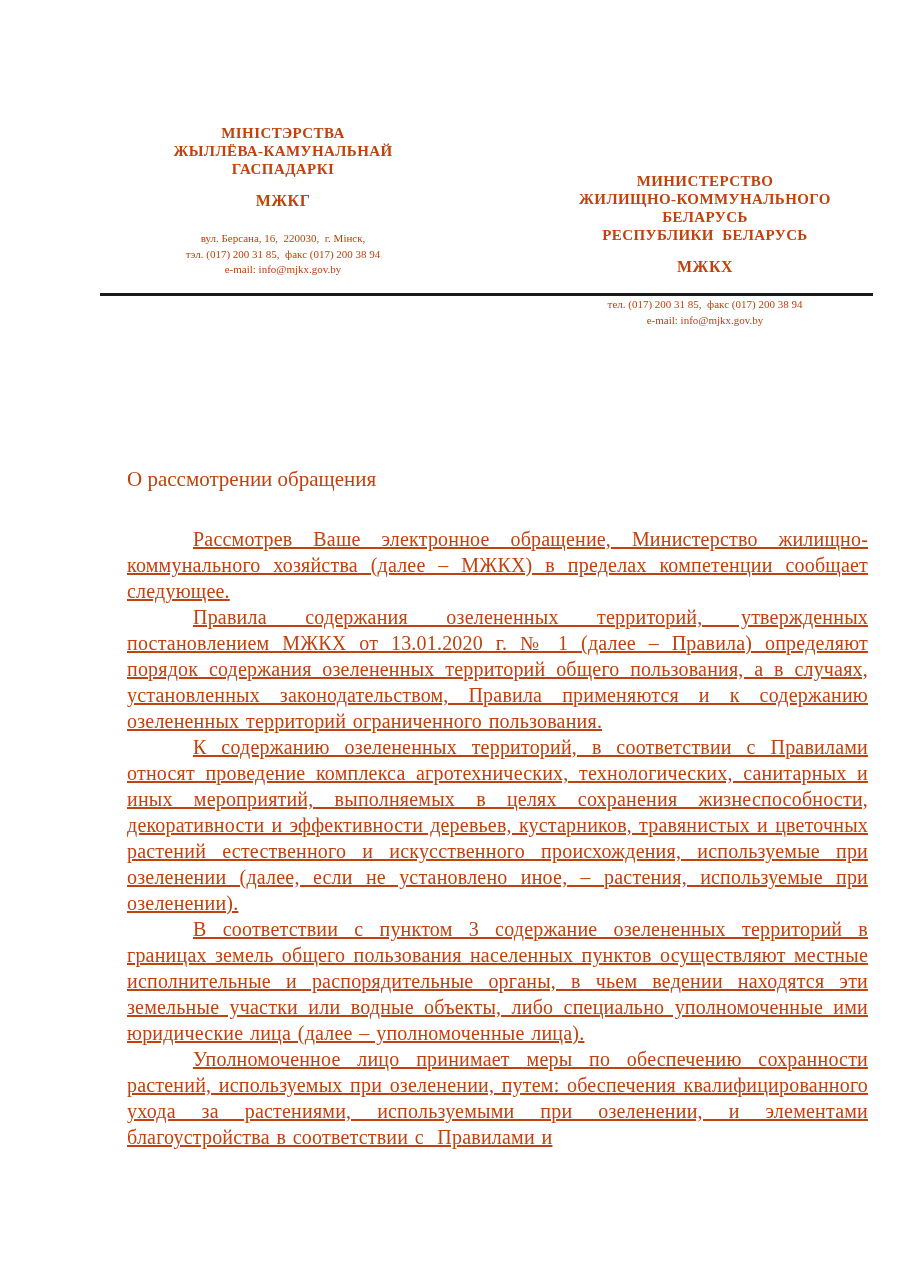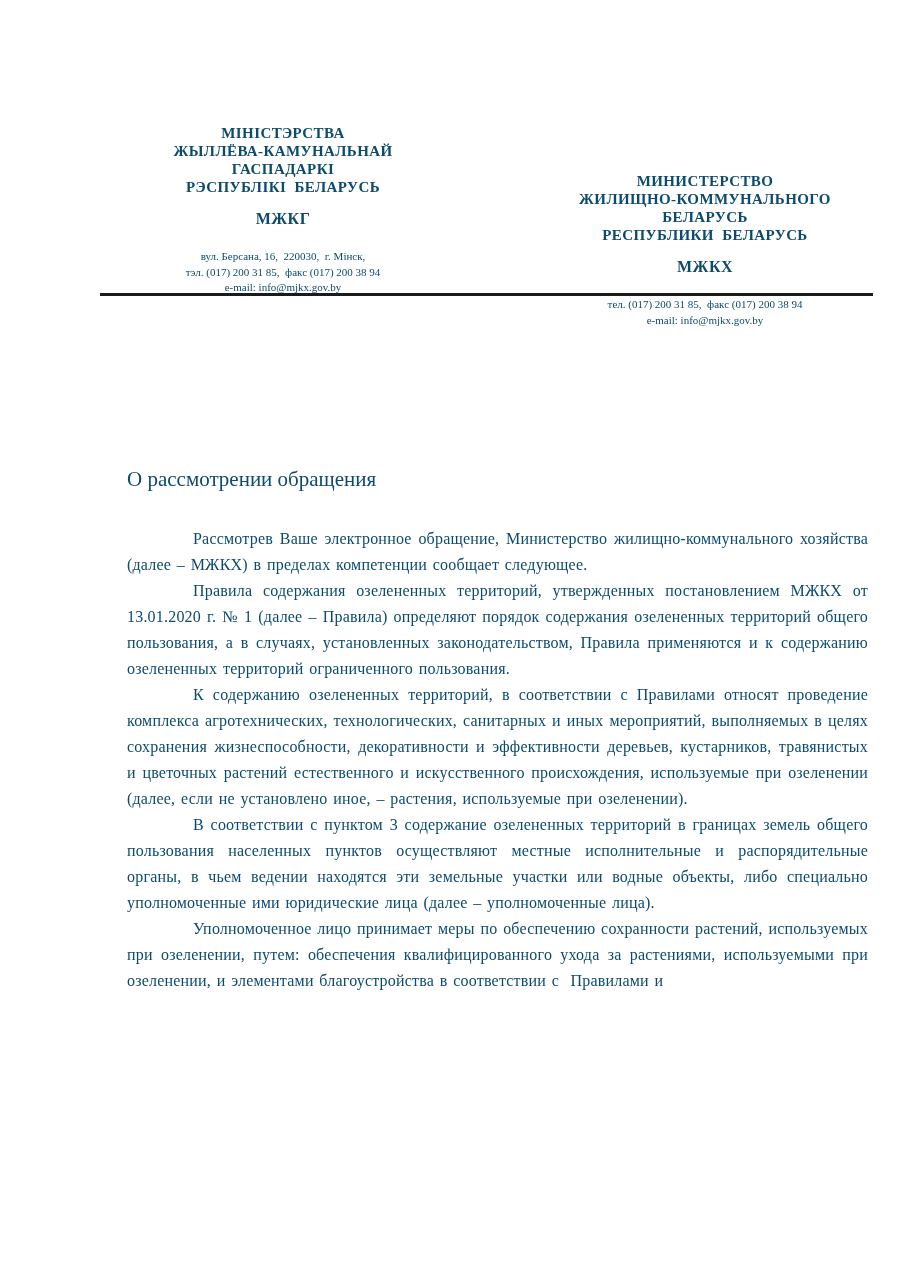--- a/index.html
+++ b/index.html
@@ -7,21 +7,21 @@
     padding: 0;
     background: #e8e8e8;
   }
   .page {
     position: relative;
     width: 905px;
     height: 1280px;
     margin: 0 auto;
     background: #ffffff;
     font-family: "Liberation Serif", "DejaVu Serif", serif;
-    color: #0c4a6e;
+    color: #c2410c;
     overflow: hidden;
   }
 
   
   .lh-col {
     position: absolute;
     top: 124px;
     text-align: center;
   }
   .lh-col.left  { left: 93px;  width: 380px; }
@@ -67,42 +67,42 @@
     font-size: 21px;
     line-height: 26px;
   }
 
   
   .letter-body {
     position: absolute;
     top: 526px;
     left: 127px;
     width: 741px;
-    font-size: 16px;
+    font-size: 20px;
     line-height: 26px;
     text-align: justify;
     letter-spacing: 0.2px;
     word-spacing: 1.5px;
+    text-decoration: underline;
   }
   .letter-body p {
     margin: 0;
     padding: 0;
     text-indent: 66px;
   }
 </style>
 </head>
 <body>
 
 <div class="page">
 
   <div class="lh-col left">
     <div class="ministry-line">МІНІСТЭРСТВА</div>
     <div class="ministry-line">ЖЫЛЛЁВА-КАМУНАЛЬНАЙ</div>
     <div class="ministry-line">ГАСПАДАРКІ</div>
-    <div class="ministry-line">РЭСПУБЛІКІ&nbsp; БЕЛАРУСЬ</div>
     <div class="ministry-abbr">МЖКГ</div>
     <div class="address-block">
       <div class="address-line">вул. Берсана, 16,&nbsp; 220030,&nbsp; г. Мінск,</div>
       <div class="address-line">тэл. (017) 200 31 85,&nbsp; факс (017) 200 38 94</div>
       <div class="address-line">e-mail: info@mjkx.gov.by</div>
     </div>
   </div>
 
   <div class="lh-col right">
     <div class="ministry-line">МИНИСТЕРСТВО</div>

